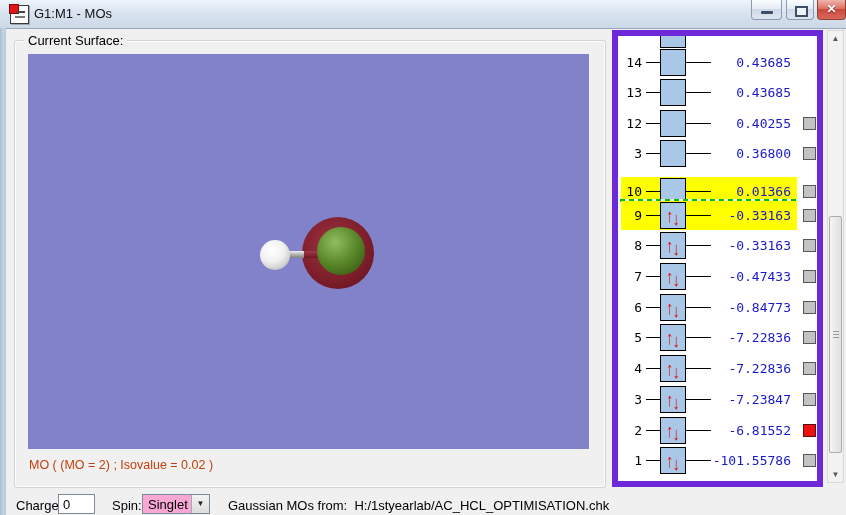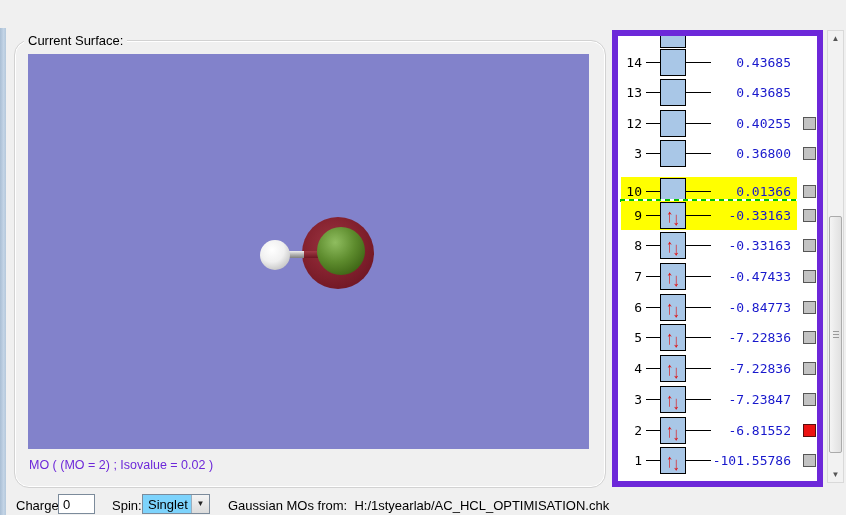--- a/index.html
+++ b/index.html
@@ -31,37 +31,37 @@
     border:2px solid #3c4f66;background:#eef3f9;}
   .glyph-cls{position:absolute;left:0;top:2px;width:100%;text-align:center;
     color:#fff;font-size:12px;font-weight:bold;text-shadow:0 1px 1px #7c2620;}
 
   
   .border-left{position:absolute;left:0;top:28px;width:6px;height:487px;
     background:linear-gradient(90deg,#a9bed4,#c3d4e6 60%,#b4c8db);}
 
   
   .groupbox{position:absolute;left:14px;top:40px;width:590px;height:446px;
-    border:1px solid #d2d2d2;border-radius:15px;box-shadow:inset 0 0 0 1px #ffffff;}
+    border:1px solid #d2d2d2;border-radius:3px;box-shadow:inset 0 0 0 1px #ffffff;}
   .groupbox-label{position:absolute;left:9px;top:-8px;background:#f0f0f0;
     padding:0 4px;font-size:13px;color:#000;}
   .molview{position:absolute;left:13px;top:13px;width:561px;height:395px;
     background:#8282cb;overflow:hidden;}
   .sphere{position:absolute;border-radius:50%;}
   .surface-cl{left:274px;top:163px;width:72px;height:72px;
     background:radial-gradient(circle at 42% 38%, #9b3441 0%, #85222f 45%, #701724 78%, #661320 100%);}
   .bond-red{position:absolute;left:274px;top:197px;width:18px;height:7px;
     background:linear-gradient(#a23a45,#6e1621);}
   .atom-cl{left:289px;top:173px;width:48px;height:48px;
     background:radial-gradient(circle at 38% 32%, #8fbd5f 0%, #5d8b2d 45%, #3d6414 80%, #315208 100%);}
   .bond-gray{position:absolute;left:250px;top:197px;width:26px;height:7px;
     background:linear-gradient(#efefef,#b9b9b9 45%,#7e7e7e);}
   .atom-h{left:232px;top:186px;width:30px;height:30px;
     background:radial-gradient(circle at 40% 33%, #ffffff 0%, #f0f0f0 45%, #bdbdbd 85%, #ababab 100%);}
-  .mol-caption{position:absolute;left:14px;top:417px;font-size:12.5px;color:#6d28d9;white-space:pre;}
+  .mol-caption{position:absolute;left:14px;top:417px;font-size:12.5px;color:#c2410c;white-space:pre;}
 
   
   .mo-panel{position:absolute;left:612px;top:30px;width:211px;height:457px;
     background:#ffffff;border:6px solid #6d28d9;box-sizing:border-box;overflow:hidden;}
   .mo-row{position:absolute;left:0;width:209px;height:29px;}
   .band{position:absolute;left:3px;top:0;width:176px;height:29px;background:#ffff00;}
   .num{position:absolute;left:2px;top:7px;width:22px;text-align:right;
     font-family:"DejaVu Sans Mono",monospace;font-size:13px;color:#000;}
   .lline{position:absolute;left:28px;top:14px;width:14px;height:1px;background:#000;}
   .rline{position:absolute;left:68px;top:14px;width:25px;height:1px;background:#000;}
@@ -92,32 +92,49 @@
     border-radius:2px;box-sizing:border-box;}
   .grip{position:absolute;left:3px;top:114px;width:6px;height:7px;
     background:repeating-linear-gradient(#9a9a9a 0 1px,transparent 1px 3px);}
 
   
   .footer-label{position:absolute;font-size:13px;color:#000;top:498px;}
   .charge-input{position:absolute;left:58px;top:494px;width:31px;height:18px;
     border:1px solid #7c8b9b;background:#fff;font-size:13px;padding:0 0 0 4px;
     font-family:"Liberation Sans",sans-serif;}
   .combo{position:absolute;left:142px;top:494px;width:68px;height:20px;
-    border:1px solid #7c8b9b;background:#7dd3fc;box-sizing:border-box;}
+    border:1px solid #7c8b9b;background:#f9a8d4;box-sizing:border-box;}
   .combo-text{position:absolute;left:5px;top:2px;font-size:13px;color:#000;}
   .combo-btn{position:absolute;right:0;top:0;width:17px;height:18px;
     background:linear-gradient(#f4f4f4,#dcdcdc);border-left:1px solid #9daebd;
     text-align:center;font-size:8px;color:#222;line-height:18px;}
   .status-text{position:absolute;left:228px;top:498px;font-size:13px;color:#000;white-space:pre;}
 </style>
 </head>
 <body>
 
 <div class="window">
 
+  <div class="titlebar">
+    <div class="app-icon">
+      <div class="red"></div>
+        <div class="mark"></div>
+        <div class="mark2"></div>
+    </div>
+    <div class="title-text">G1:M1 - MOs</div>
+    <div class="winbtn min">
+        <div class="glyph-min"></div>
+      </div>
+    <div class="winbtn rst">
+        <div class="glyph-rst"></div>
+      </div>
+    <div class="winbtn cls">
+        <div class="glyph-cls">✕</div>
+      </div>
+  </div>
 
   <div class="border-left"></div>
 
   <div class="groupbox">
     <div class="groupbox-label">Current Surface:</div>
     <div class="molview">
       <div class="sphere surface-cl"></div>
       <div class="bond-red"></div>
       <div class="sphere atom-cl"></div>
       <div class="bond-gray"></div>

